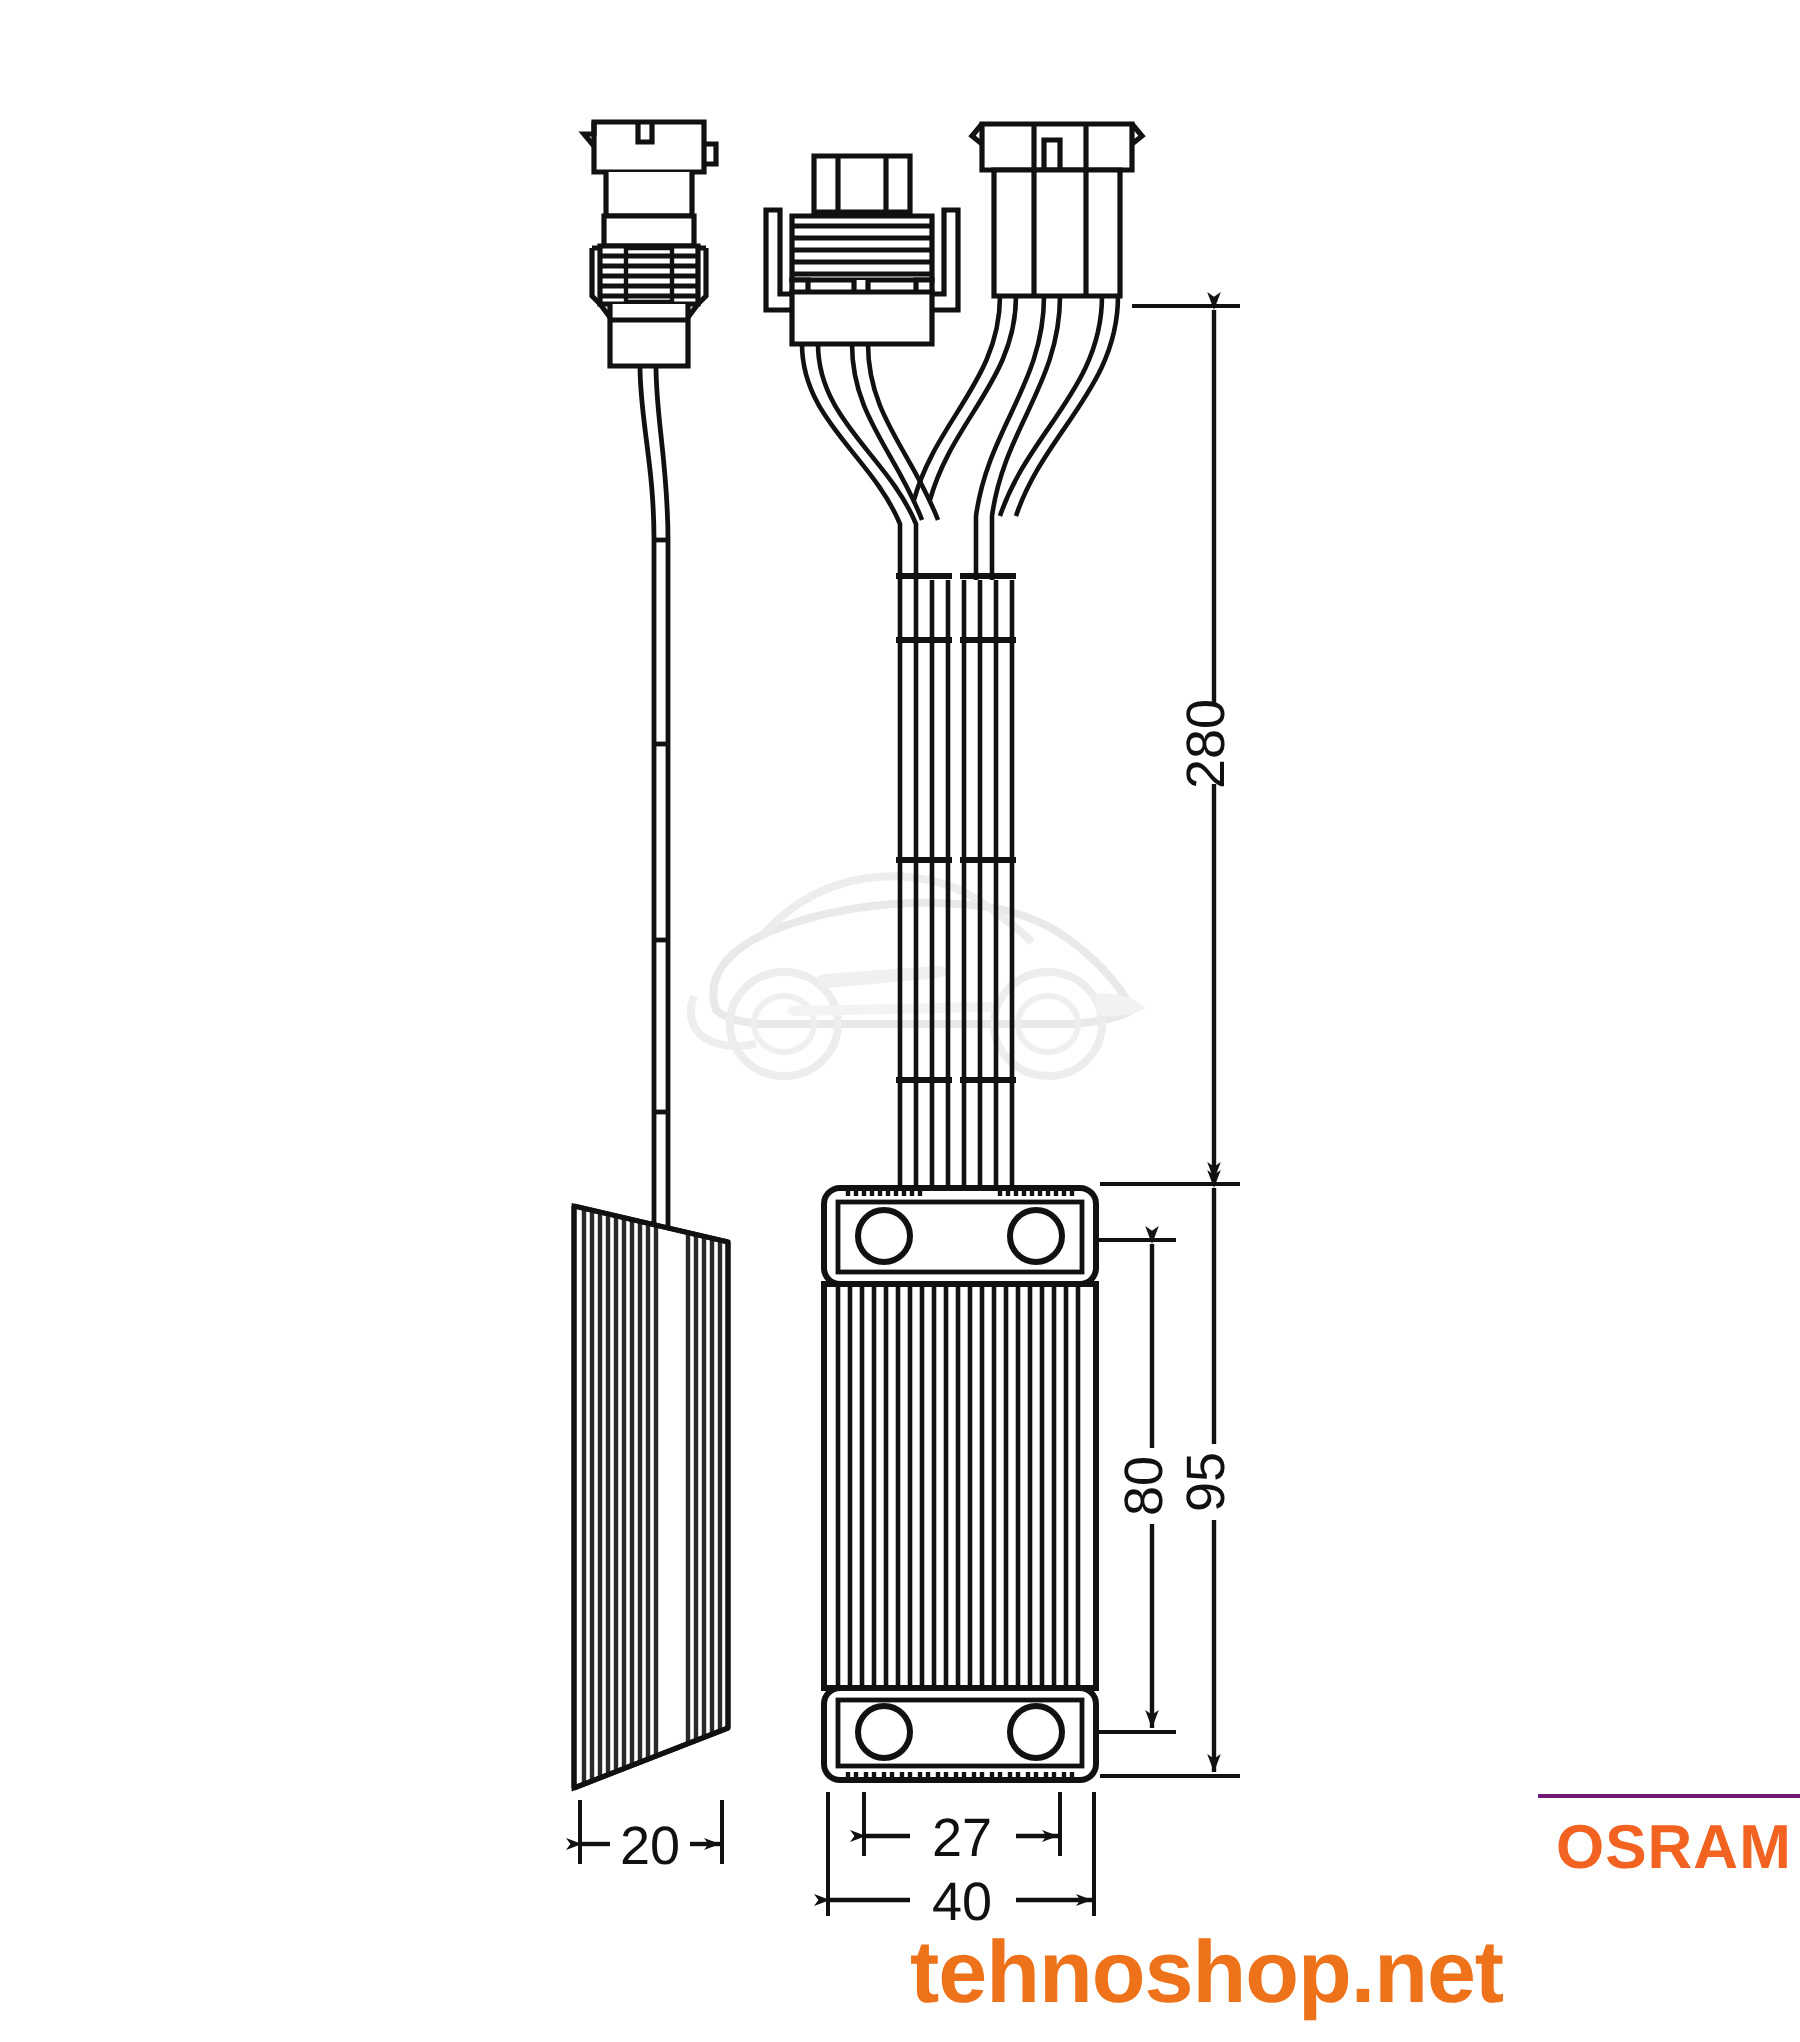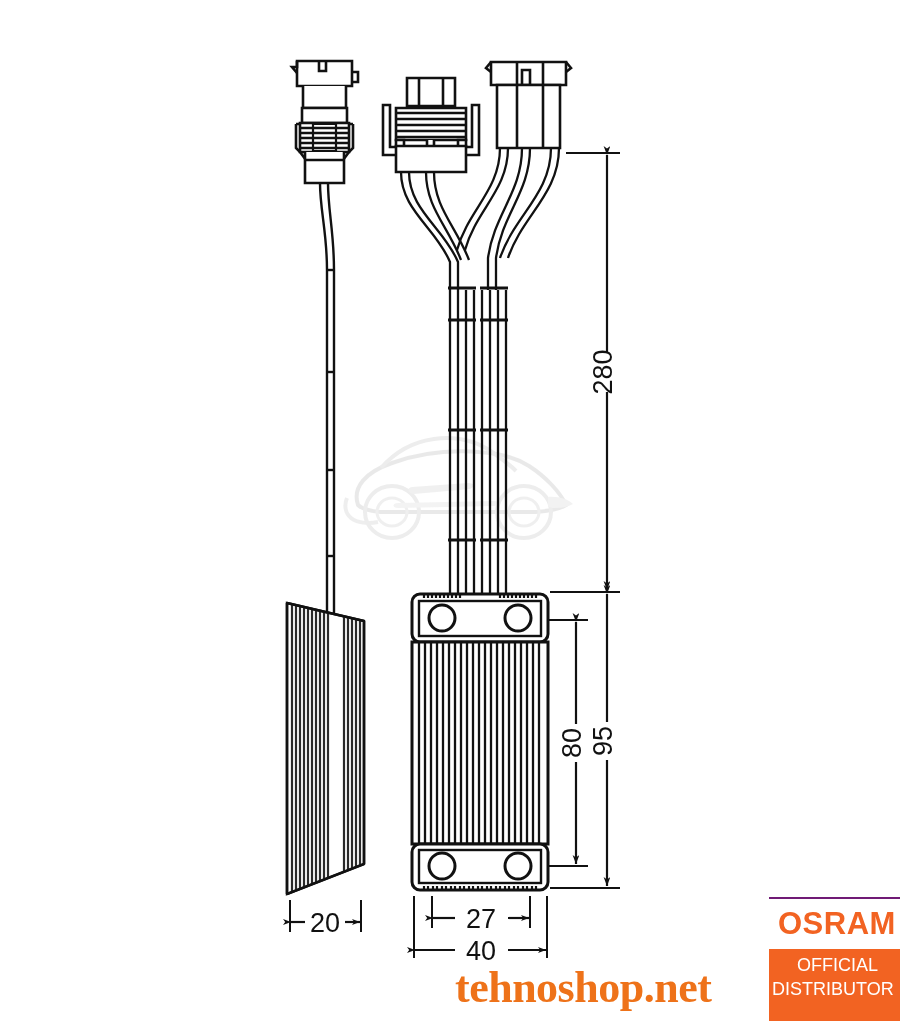--- a/index.html
+++ b/index.html
@@ -2,21 +2,21 @@
 <html><head>
 <meta charset="utf-8">
 <style>
   html,body{margin:0;padding:0;background:#ffffff;}
   body{width:900px;height:1021px;position:relative;overflow:hidden;
        font-family:"Liberation Sans", sans-serif;}
   #stage{position:absolute;inset:0;width:900px;height:1021px;}
   svg#drawing{position:absolute;left:0;top:0;width:900px;height:1021px;display:block;}
   .dimtext{font-family:"Liberation Sans", sans-serif;font-size:27px;fill:#111;
            letter-spacing:0px;}
-  .wm{position:absolute;font-family:Liberation Serif, serif;}
+  .wm{position:absolute;font-family:Liberation Sans, sans-serif;}
   
   #shopmark{left:455px;top:962px;font-size:44px;font-weight:bold;color:#ee7219;
             letter-spacing:-0.5px;white-space:nowrap;}
   
   #osram-badge{position:absolute;left:769px;top:897px;width:131px;height:124px;
                overflow:hidden;}
   #osram-top{position:absolute;left:0;top:0;width:131px;height:52px;background:#ffffff;
              border-top:2px solid #701a75;}
   #osram-word{position:absolute;left:9px;top:7px;font-size:31px;font-weight:bold;
               color:#f26322;letter-spacing:0.5px;white-space:nowrap;
@@ -372,19 +372,15 @@
       <text class="dimtext" x="481" y="960" text-anchor="middle">40</text>
     </g>
   </svg>
 
   <div class="wm" id="shopmark">tehnoshop.net</div>
 
   <div id="osram-badge">
     <div id="osram-top">
       <div id="osram-word">OSRAM</div>
     </div>
-    <div id="osram-bot">
-      <div id="osram-l1">OFFICIAL</div>
-      <div id="osram-l2">DISTRIBUTOR</div>
-    </div>
   </div>
 
 </div>
 
 </body></html>

